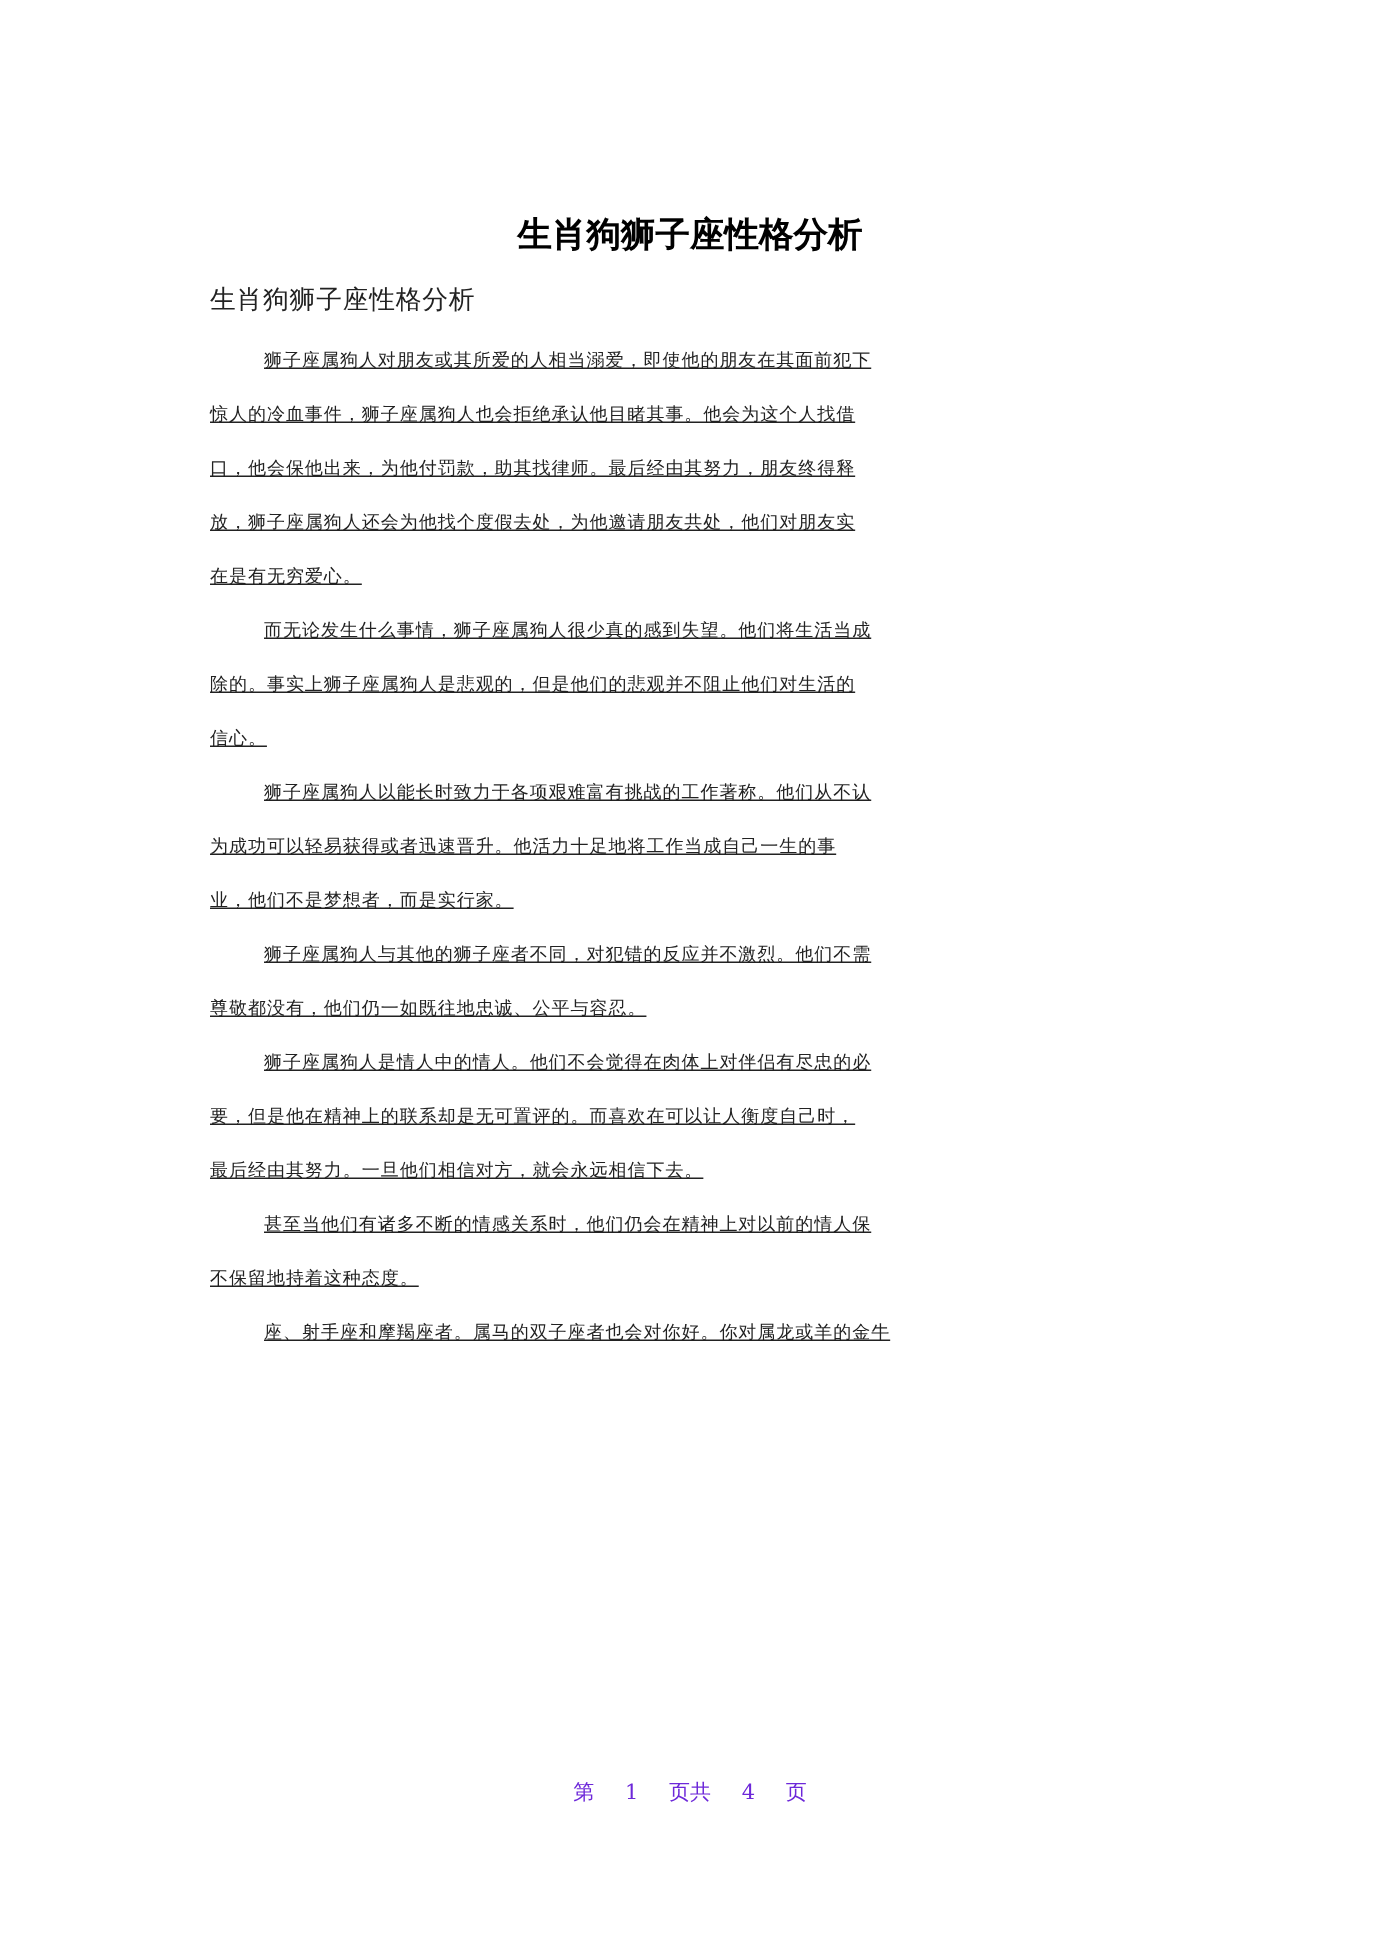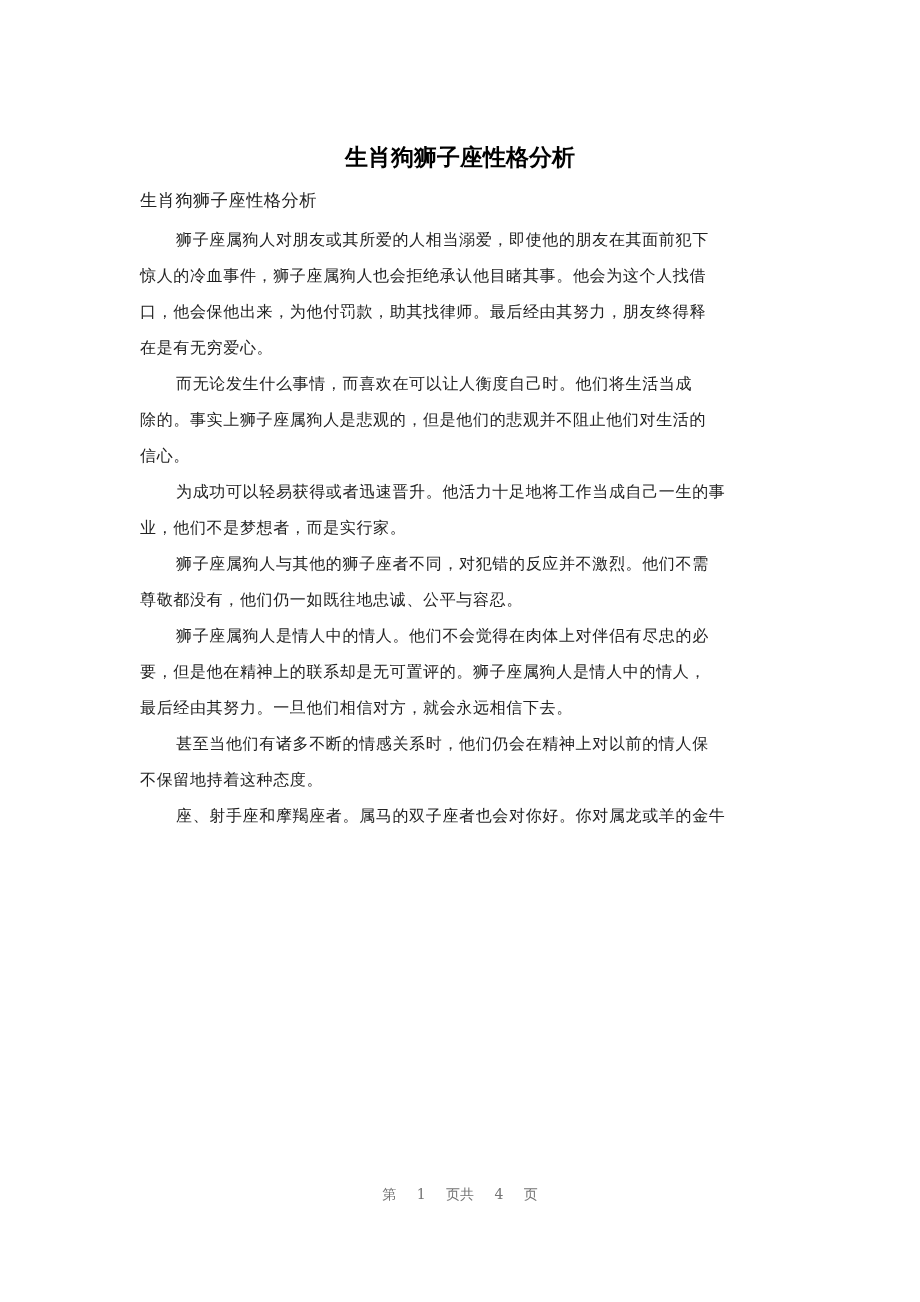--- a/index.html
+++ b/index.html
@@ -4,65 +4,67 @@
 <style>
   html, body { margin: 0; padding: 0; background: #ffffff; }
   body { width: 920px; height: 1302px; position: relative; overflow: hidden;
          font-family: "DejaVu Serif", "Liberation Serif", serif; color: #222; }
   .page { position: absolute; left: 0; top: 0; width: 920px; height: 1302px; background: #fff; }
   .title { position: absolute; top: 140px; left: 0; width: 920px; text-align: center;
            font-family: "DejaVu Sans", "Liberation Sans", sans-serif; font-weight: bold;
            font-size: 23px; color: #000; letter-spacing: 0px; line-height: 34px; }
   .content { position: absolute; left: 140px; top: 186px; width: 634px; }
   .subtitle { font-size: 17.2px; line-height: 28px; margin: 0 0 8px 0; letter-spacing: 0.5px; }
-  .para { font-size: 16px; line-height: 36px; margin: 0 0 0 0; text-indent: 36px;
-          letter-spacing: 0.65px; text-align: justify; }
+  .para { font-size: 12px; line-height: 36px; margin: 0 0 0 0; text-indent: 36px;
+          letter-spacing: 0.65px; text-align: justify; text-decoration: underline; }
   .line { display: block; white-space: nowrap; }
   .para .line:first-child { padding-left: 36px; }
   .para { text-indent: 0; }
   .footer { position: absolute; top: 1186px; left: 0; width: 920px; text-align: center;
-            font-size: 14px; color: #737373; letter-spacing: 0; }
+            font-size: 14px; color: #6d28d9; letter-spacing: 0; }
   .footer span { margin: 0 8px; }
 </style>
 </head>
 <body>
 
 <div class="page">
   <div class="title">生肖狗狮子座性格分析</div>
 
   <div class="content">
     <div class="subtitle">生肖狗狮子座性格分析</div>
 
     <div class="para">
       <span class="line">狮子座属狗人对朋友或其所爱的人相当溺爱，即使他的朋友在其面前犯下</span>
       <span class="line">惊人的冷血事件，狮子座属狗人也会拒绝承认他目睹其事。他会为这个人找借</span>
       <span class="line">口，他会保他出来，为他付罚款，助其找律师。最后经由其努力，朋友终得释</span>
+      <span class="line">放，狮子座属狗人还会为他找个度假去处，为他邀请朋友共处，他们对朋友实</span>
       <span class="line">在是有无穷爱心。</span>
     </div>
 
     <div class="para">
-      <span class="line">而无论发生什么事情，而喜欢在可以让人衡度自己时。他们将生活当成</span>
+      <span class="line">而无论发生什么事情，狮子座属狗人很少真的感到失望。他们将生活当成</span>
       <span class="line">除的。事实上狮子座属狗人是悲观的，但是他们的悲观并不阻止他们对生活的</span>
       <span class="line">信心。</span>
     </div>
 
     <div class="para">
+      <span class="line">狮子座属狗人以能长时致力于各项艰难富有挑战的工作著称。他们从不认</span>
       <span class="line">为成功可以轻易获得或者迅速晋升。他活力十足地将工作当成自己一生的事</span>
       <span class="line">业，他们不是梦想者，而是实行家。</span>
     </div>
 
 
     <div class="para">
       <span class="line">狮子座属狗人与其他的狮子座者不同，对犯错的反应并不激烈。他们不需</span>
       <span class="line">尊敬都没有，他们仍一如既往地忠诚、公平与容忍。</span>
     </div>
 
     <div class="para">
       <span class="line">狮子座属狗人是情人中的情人。他们不会觉得在肉体上对伴侣有尽忠的必</span>
-      <span class="line">要，但是他在精神上的联系却是无可置评的。狮子座属狗人是情人中的情人，</span>
+      <span class="line">要，但是他在精神上的联系却是无可置评的。而喜欢在可以让人衡度自己时，</span>
       <span class="line">最后经由其努力。一旦他们相信对方，就会永远相信下去。</span>
     </div>
 
     <div class="para">
       <span class="line">甚至当他们有诸多不断的情感关系时，他们仍会在精神上对以前的情人保</span>
       <span class="line">不保留地持着这种态度。</span>
     </div>
 
     <div class="para">
       <span class="line">座、射手座和摩羯座者。属马的双子座者也会对你好。你对属龙或羊的金牛</span>

